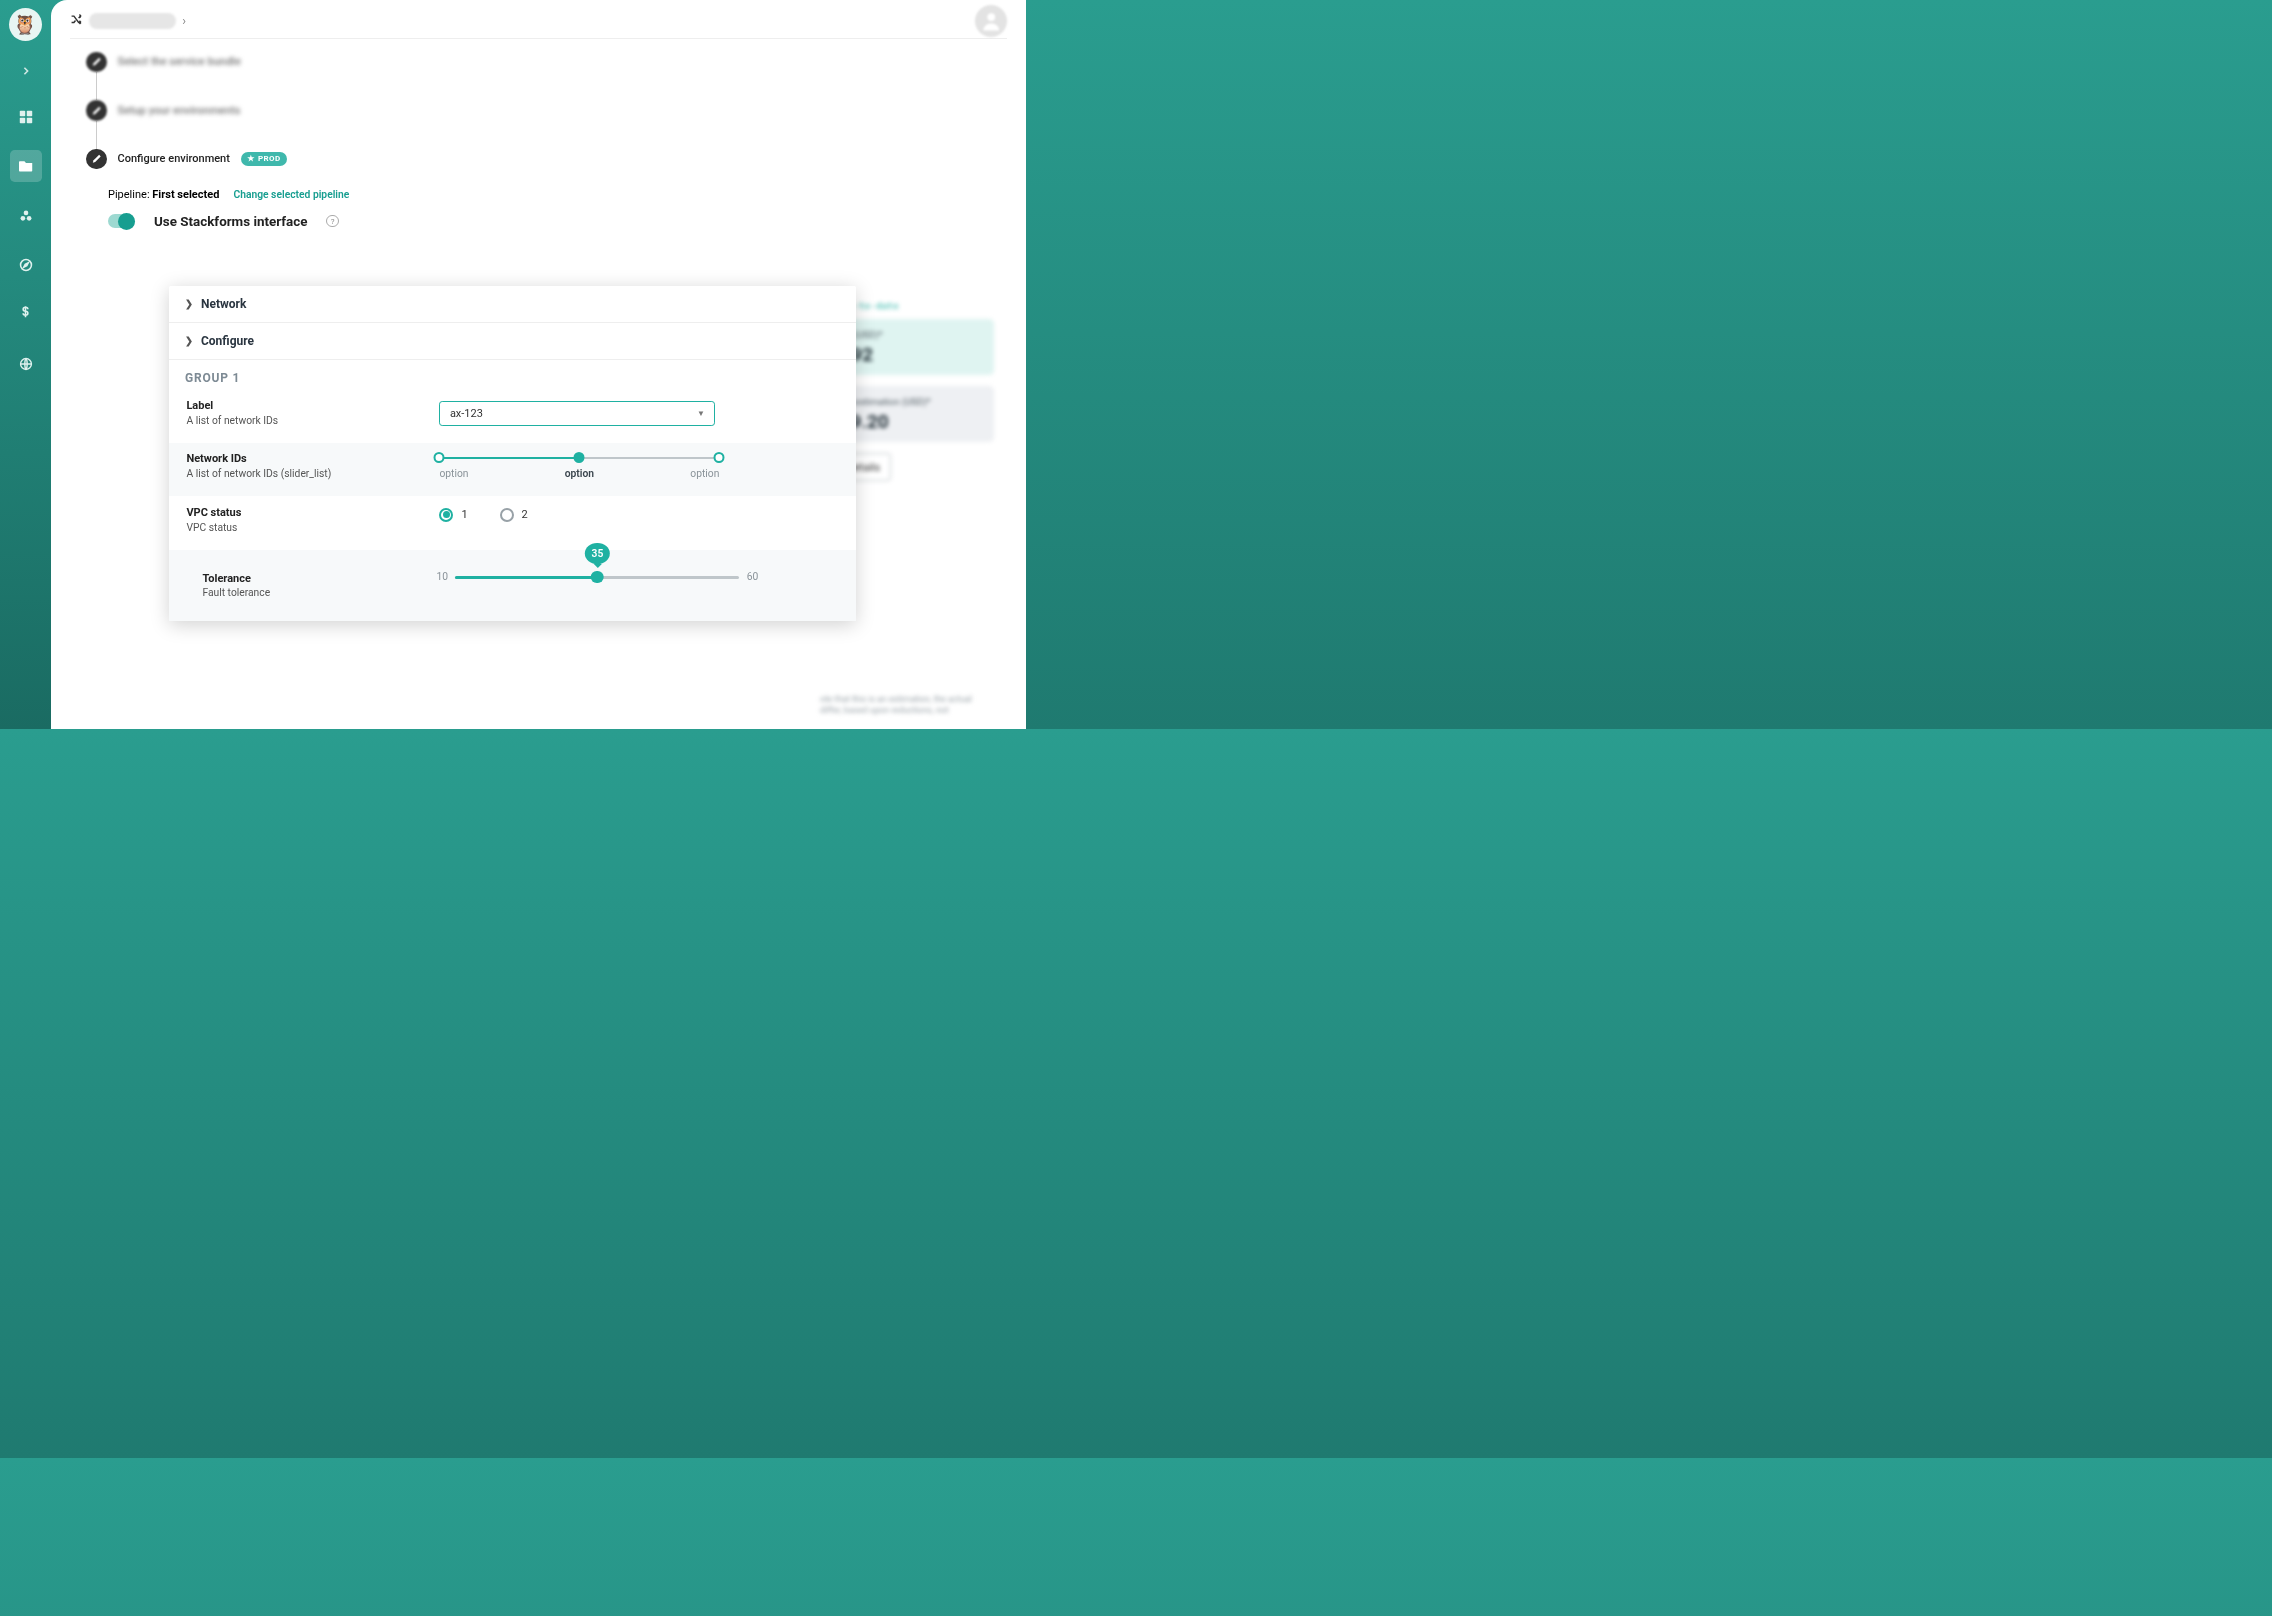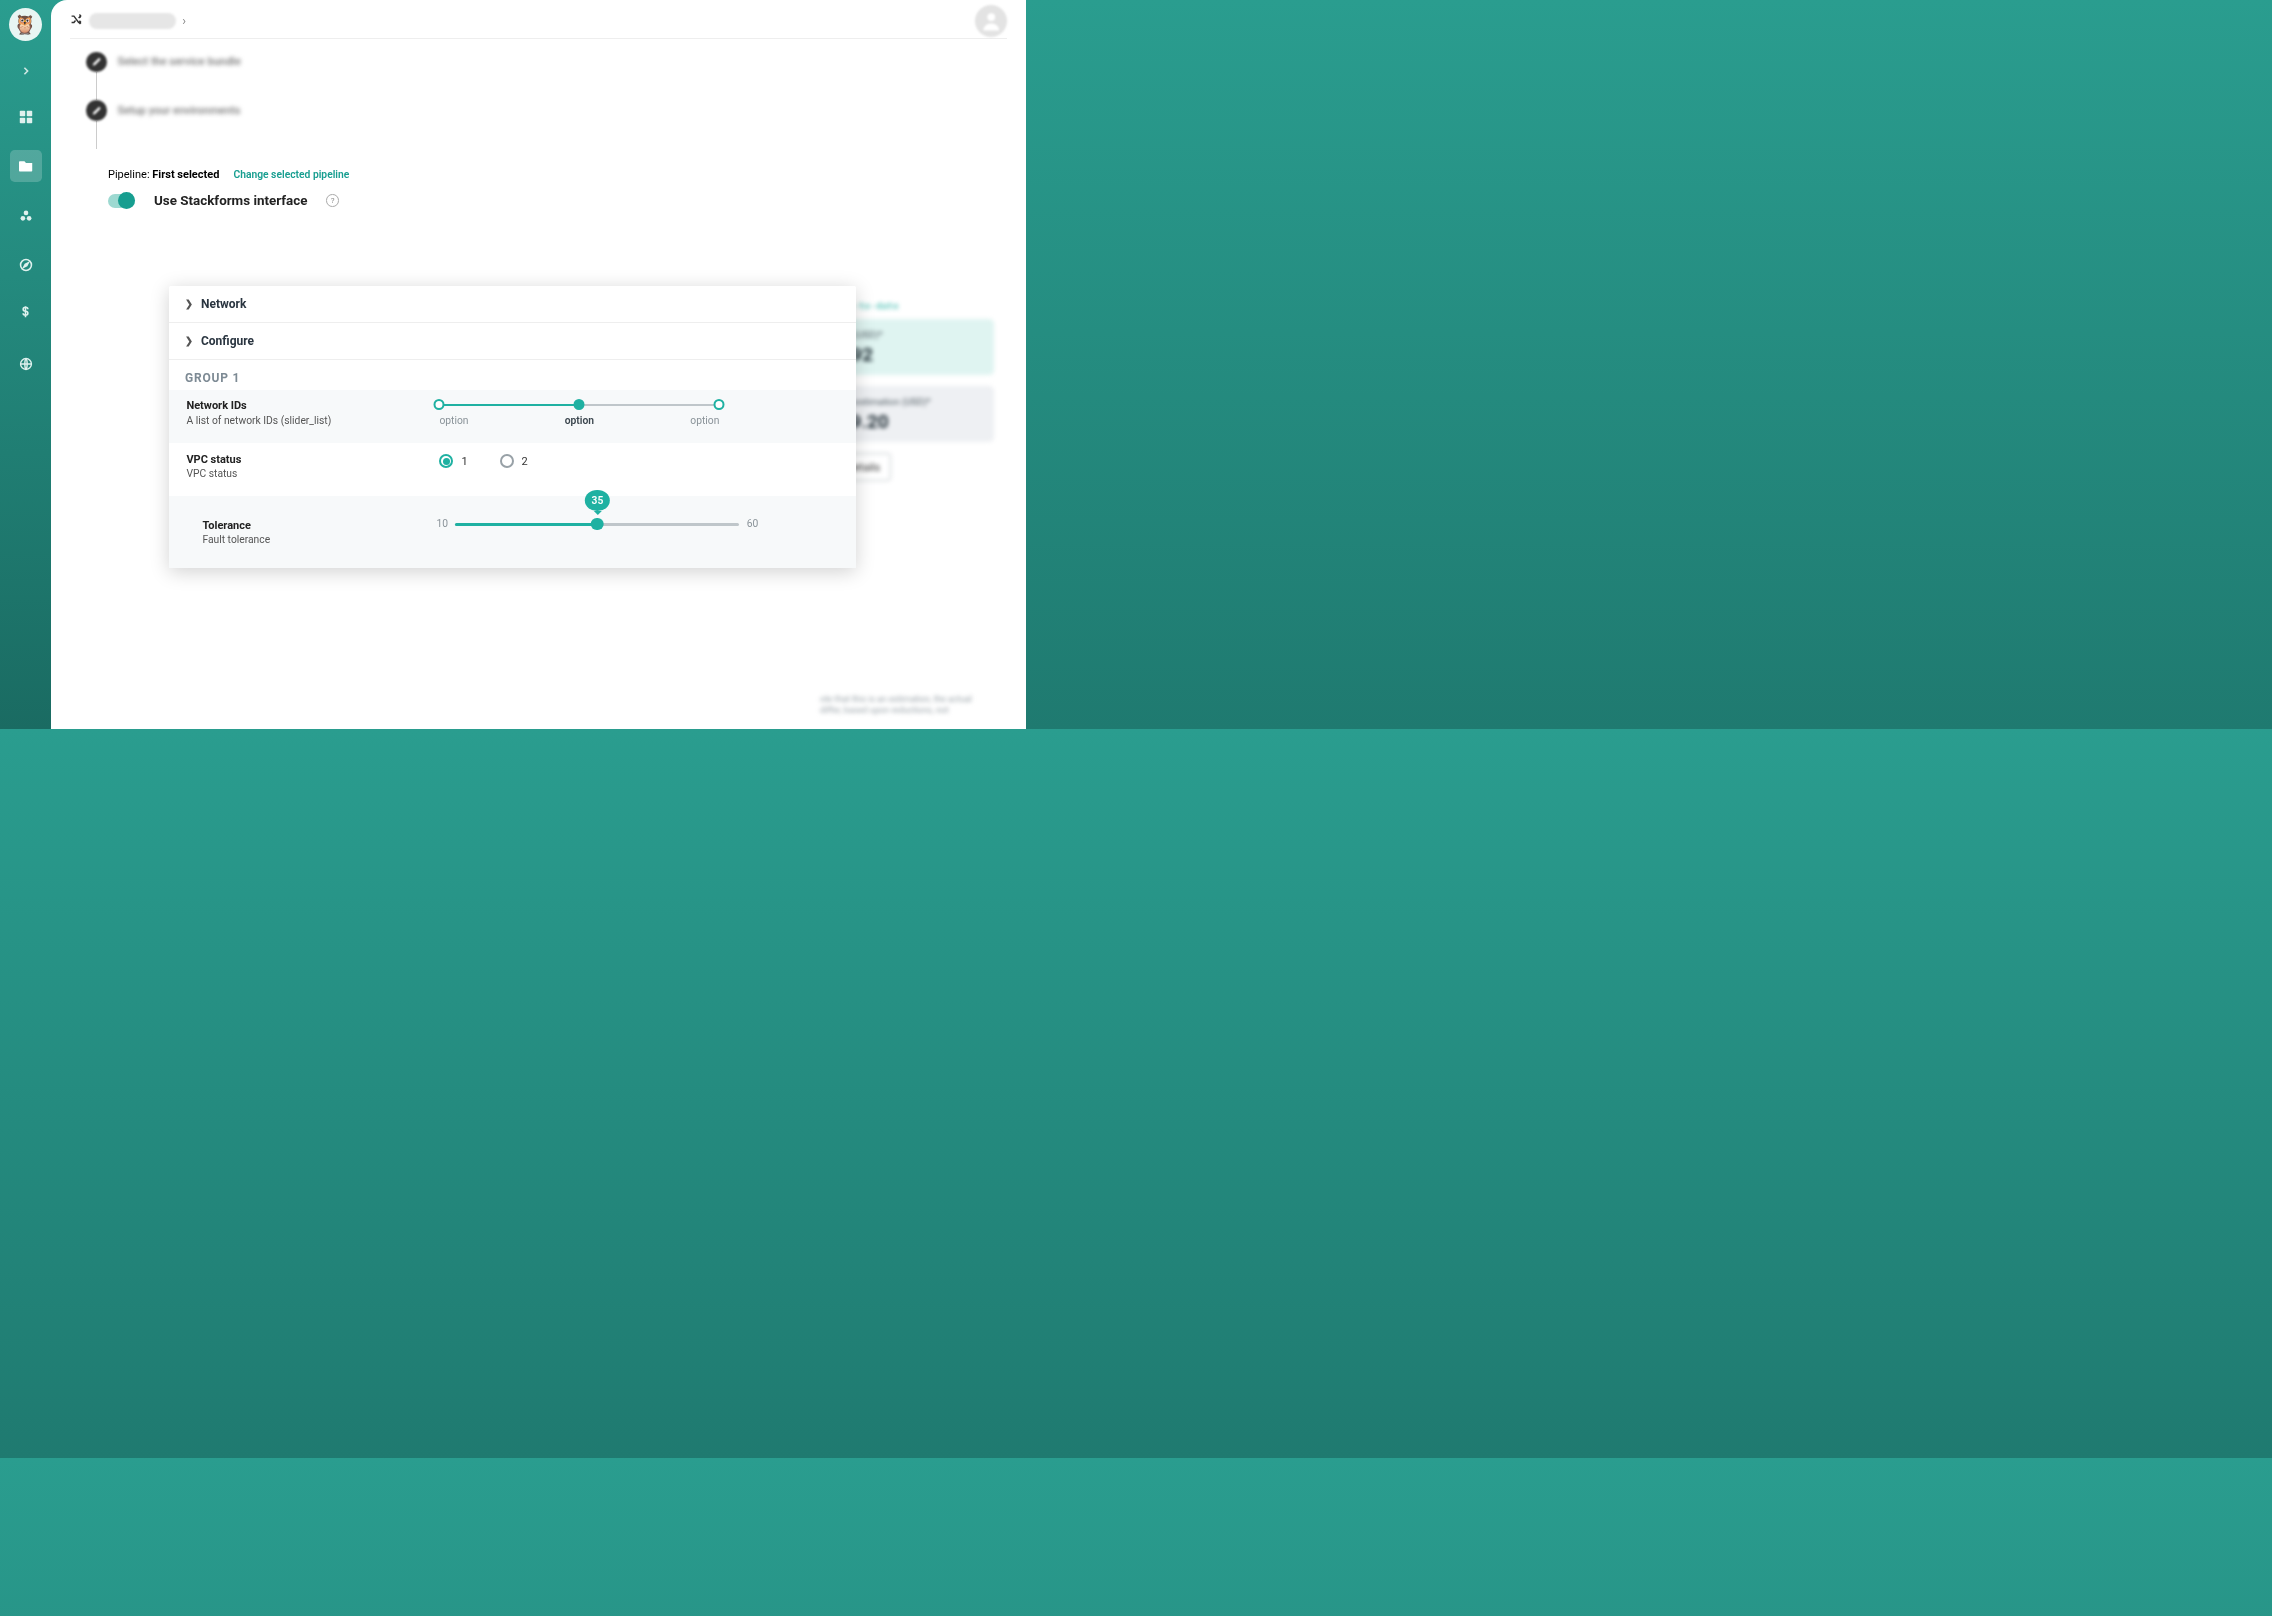--- a/index.html
+++ b/index.html
@@ -359,20 +359,32 @@
     <div class="step-line"></div>
     <div class="step">
       <div class="step-icon" style="filter:blur(1.2px)">
         <svg width="9.5" height="9.5" viewBox="0 0 12 12" fill="#fff">
             <path d="M1 11l1-3 7-7 2 2-7 7z"></path>
           </svg>
       </div>
       <div class="step-label-blur">Setup your environments</div>
     </div>
     <div class="step-line"></div>
+    <div class="step">
+      <div class="step-icon">
+        <svg width="9.5" height="9.5" viewBox="0 0 12 12" fill="#fff">
+            <path d="M1 11l1-3 7-7 2 2-7 7z"></path>
+          </svg>
+      </div>
+      <div class="step-label">Configure environment</div>
+      <span class="badge">
+        <span class="badge-star">★</span>
+        <span>PROD</span>
+      </span>
+    </div>
   </div>
 
   <div class="pipeline-row">
     <span>
       <span>Pipeline: </span><b>First selected</b>
     </span>
     <span class="link-change">Change selected pipeline</span>
   </div>
 
   <div class="toggle-row">
@@ -402,20 +414,32 @@
     <div class="section-head">
       <span class="chevron">❯</span>
       <span>Network</span>
     </div>
     <div class="section-head">
       <span class="chevron">❯</span>
       <span>Configure</span>
     </div>
 
     <div class="group-label">GROUP 1</div>
+    <div class="form-row">
+      <div class="field-meta">
+        <div class="field-title">Label</div>
+        <div class="field-desc">A list of network IDs</div>
+      </div>
+      <div class="field-control">
+        <div class="select-box">
+          <span>ax-123</span>
+          <span class="caret">▼</span>
+        </div>
+      </div>
+    </div>
 
 
     <div class="form-row alt">
       <div class="field-meta">
         <div class="field-title">Network IDs</div>
         <div class="field-desc">A list of network IDs (slider_list)</div>
       </div>
       <div class="field-control">
         <div class="slider-list">
           <div class="slider-track">

